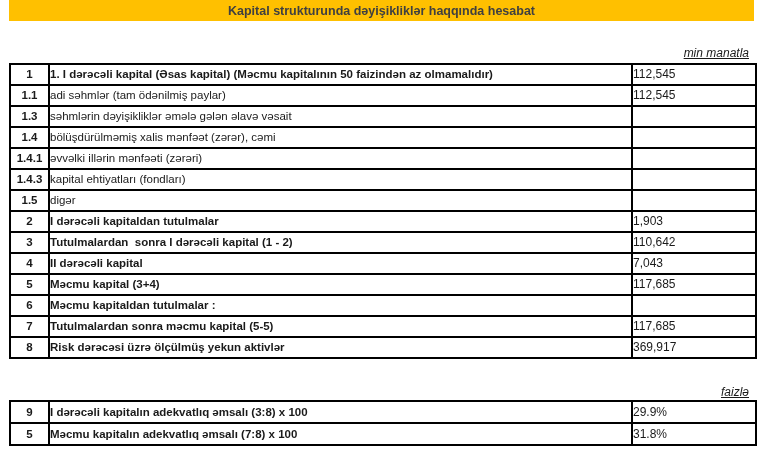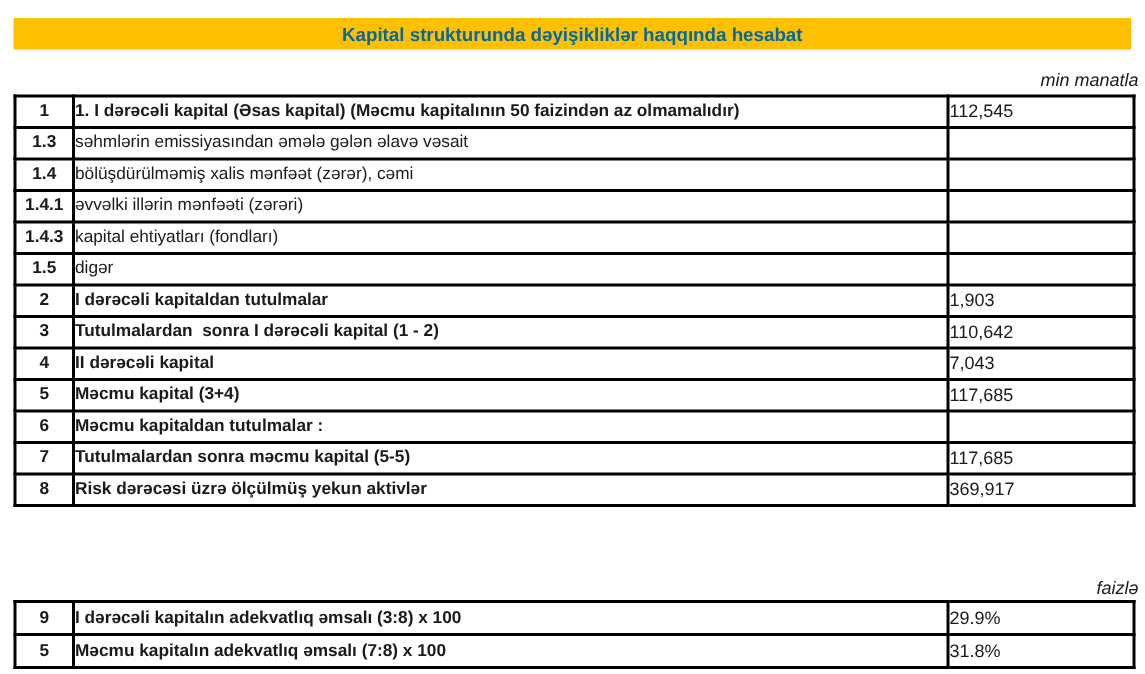--- a/index.html
+++ b/index.html
@@ -6,35 +6,36 @@
   body {
     width: 763px; height: 449px;
     background: #ffffff;
     font-family: "Liberation Sans", sans-serif;
     color: #1a1a1a;
     position: relative;
     overflow: hidden;
   }
   .banner {
     position: absolute;
-    left: 9px; top: 12px;
+    left: 9px; top: 0;
     width: 745px; height: 21px;
     background: #FFC000;
     display: flex; align-items: center; justify-content: center;
     font-weight: bold;
     font-size: 12.5px;
-    color: #0369a1;
+    color: #404040;
   }
   .unit-note {
     position: absolute;
-    right: 4px;
+    right: 14px;
     font-style: italic;
     font-size: 12px;
     color: #1a1a1a;
     text-align: center;
+    text-decoration: underline;
   }
   .note-top { top: 46px; }
   .note-mid { top: 385px; }
   table.report {
     position: absolute;
     left: 9px;
     border-collapse: collapse;
     table-layout: fixed;
     width: 746px;
   }
@@ -84,22 +85,27 @@
     <col style="width:124px">
   </colgroup>
   <tbody>
 
   <tr class="row bold">
       <td class="num">1</td>
       <td class="label">1. I dərəcəli kapital (Əsas kapital) (Məcmu kapitalının 50 faizindən az olmamalıdır)</td>
       <td class="value">112,545</td>
     </tr>
       <tr class="row">
+      <td class="num">1.1</td>
+      <td class="label">adi səhmlər (tam ödənilmiş paylar)</td>
+      <td class="value">112,545</td>
+    </tr>
+      <tr class="row">
       <td class="num">1.3</td>
-      <td class="label">səhmlərin emissiyasından əmələ gələn əlavə vəsait</td>
+      <td class="label">səhmlərin dəyişikliklər əmələ gələn əlavə vəsait</td>
       <td class="value"></td>
     </tr>
       <tr class="row">
       <td class="num">1.4</td>
       <td class="label">bölüşdürülməmiş xalis mənfəət (zərər), cəmi</td>
       <td class="value"></td>
     </tr>
       <tr class="row">
       <td class="num">1.4.1</td>
       <td class="label">əvvəlki illərin mənfəəti (zərəri)</td>

